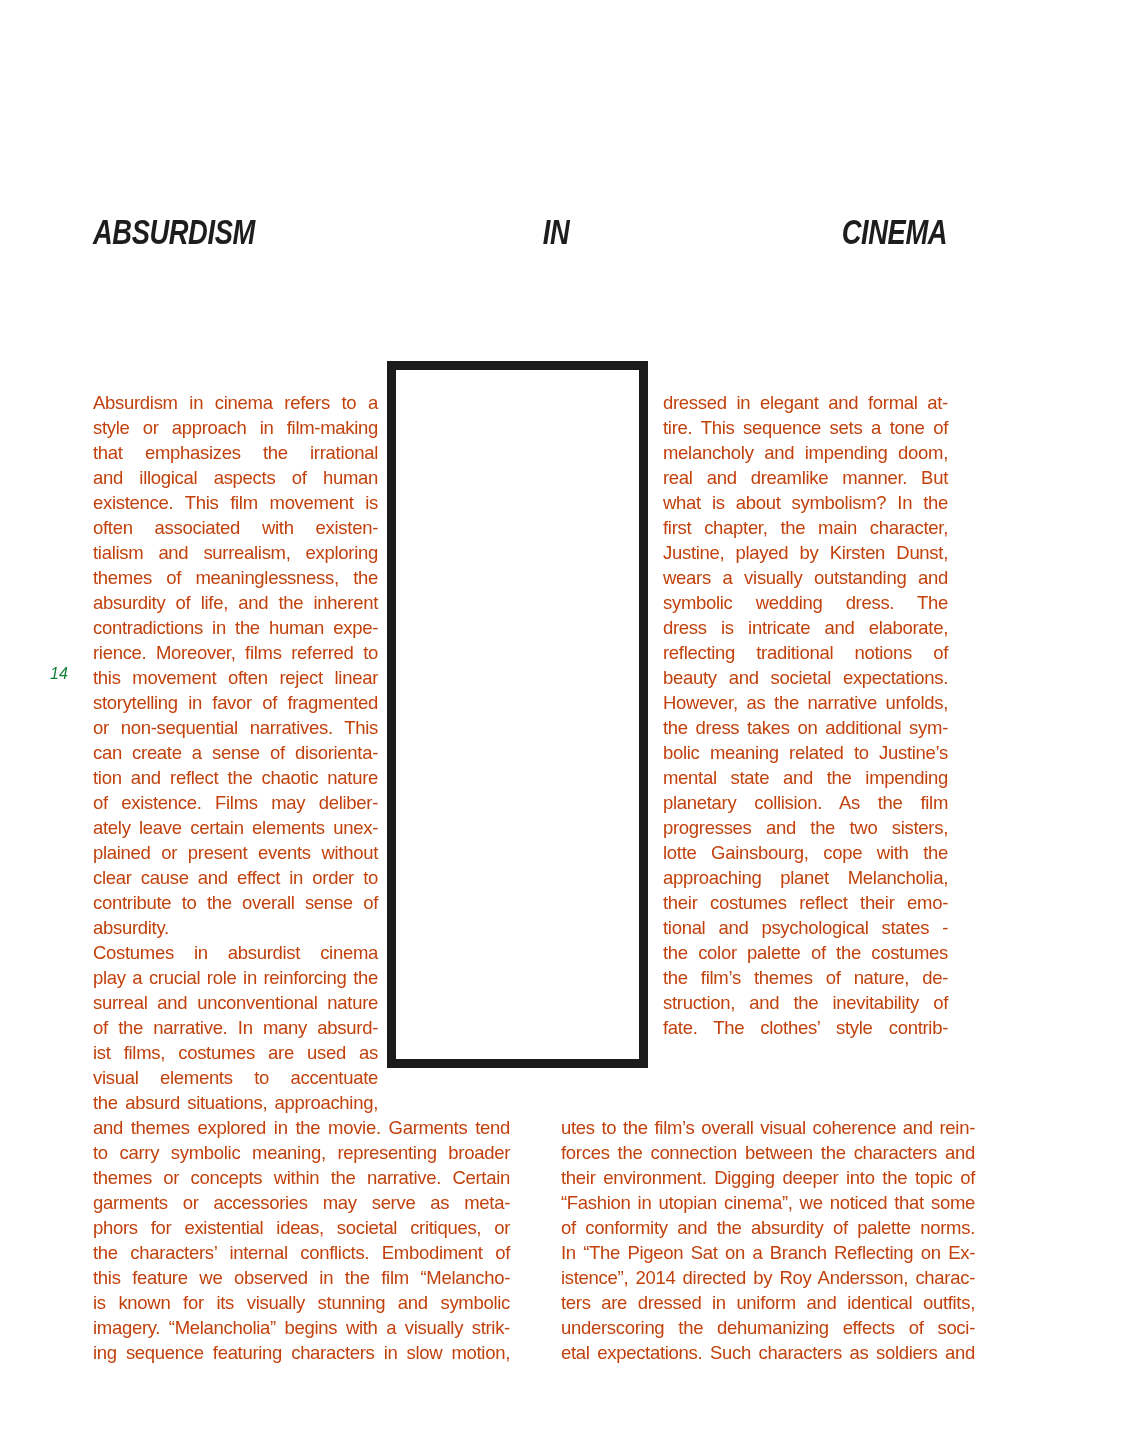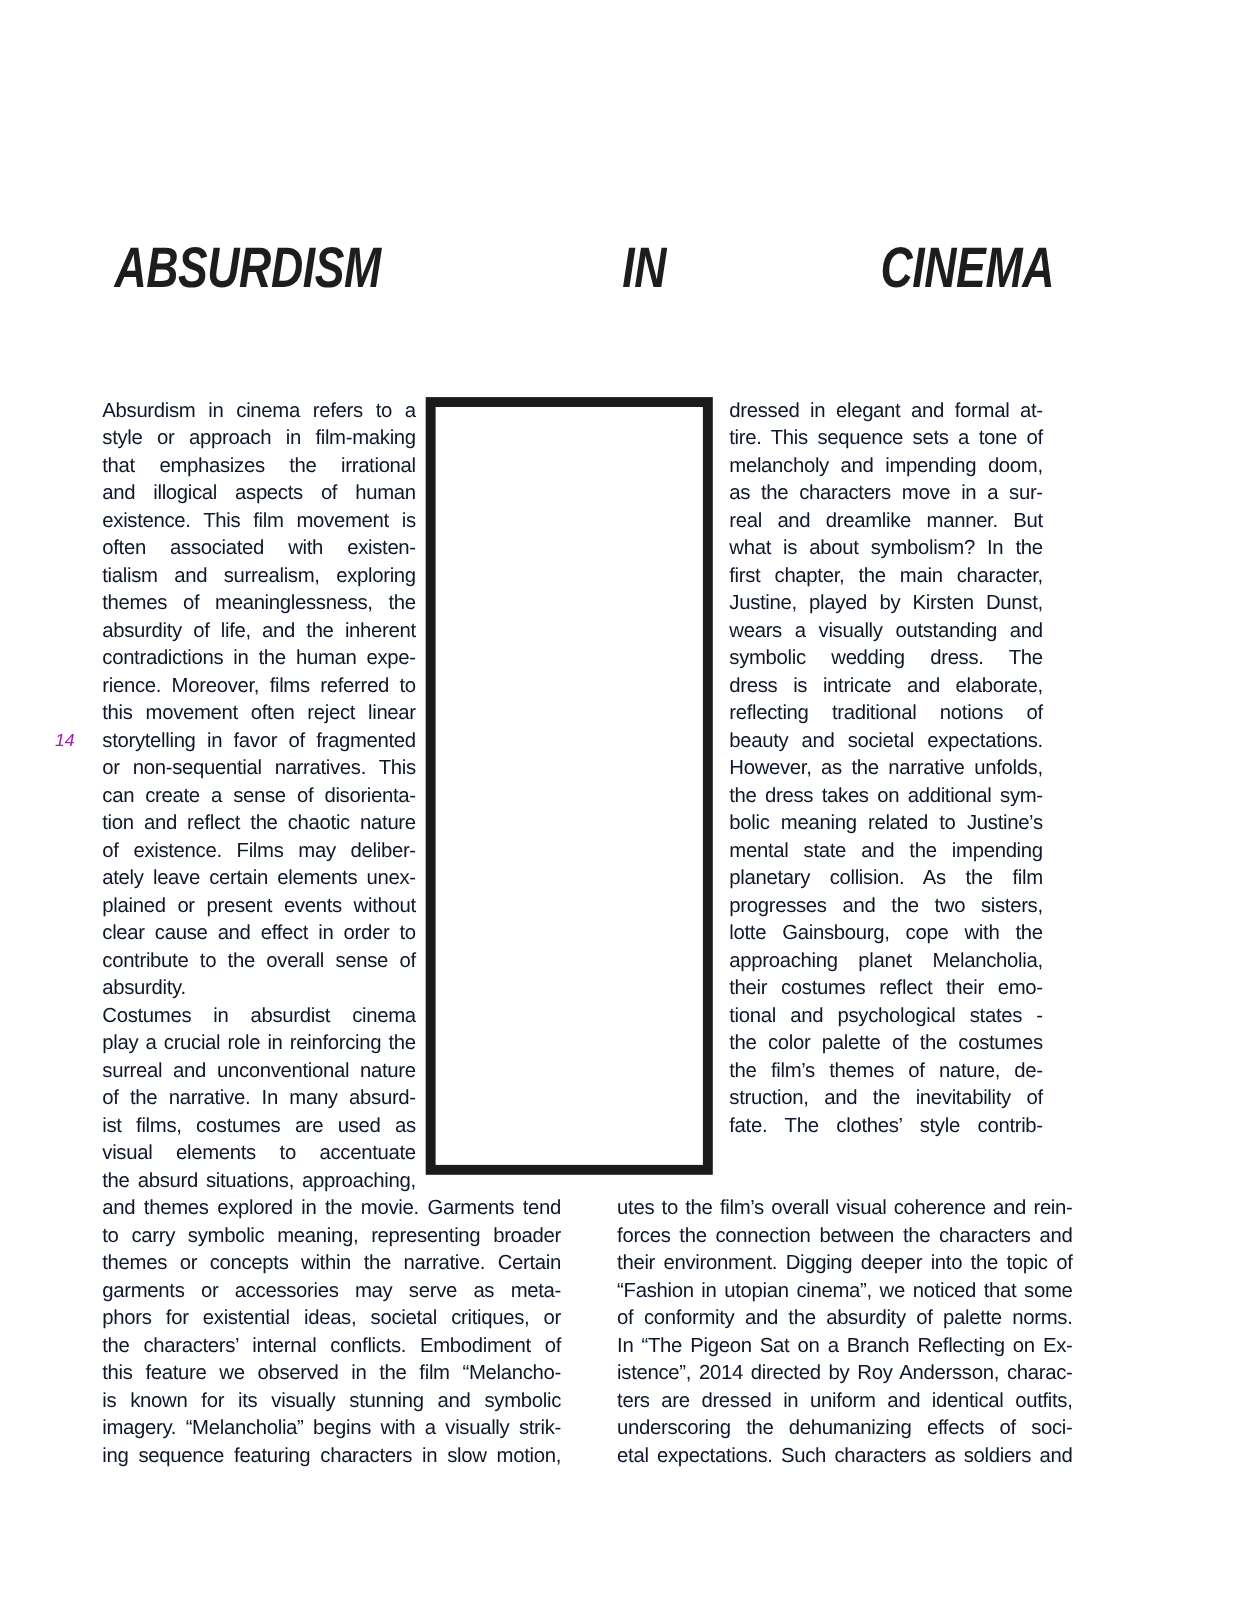--- a/index.html
+++ b/index.html
@@ -5,37 +5,38 @@
   html,body{margin:0;padding:0;background:#ffffff;}
   .page{
     position:relative;
     width:1138px;height:1453px;
     background:#ffffff;
     font-family:"Liberation Sans",sans-serif;
     overflow:hidden;
   }
   
   .title-row{
-    position:absolute;left:104px;top:183px;width:854px;
+    position:absolute;left:93px;top:183px;width:854px;
     display:flex;justify-content:space-between;
     font-style:italic;font-weight:700;
-    font-size:52px;line-height:52px;
+    font-size:35px;line-height:52px;
     color:#1d1d1d;letter-spacing:-0.5px;
     white-space:nowrap;
   }
   .title-word{display:inline-block;transform:scaleX(0.78);}
   .title-word.w-left{transform-origin:left center;}
   .title-word.w-mid{transform-origin:center center;}
   .title-word.w-right{transform-origin:right center;}
   
   .body-col{
     position:absolute;
     font-size:18.5px;line-height:25px;
     letter-spacing:-0.3px;
-    color:#0f172a;
+    color:#c2410c;
+    margin-top:30px;
   }
   .body-col .line{
     height:25px;
     text-align:justify;
     text-align-last:justify;
     white-space:nowrap;
   }
   .body-col .line.para-end{text-align-last:left;}
   #col-left-narrow{left:93px;top:360px;width:285px;}
   #col-right-narrow{left:663px;top:360px;width:285px;}
@@ -46,21 +47,21 @@
     position:absolute;left:387px;top:361px;
     width:261px;height:707px;
     border:9px solid #1b1b1b;
     box-sizing:border-box;
     background:#ffffff;
   }
   
   .page-num{
     position:absolute;left:50px;top:664px;
     font-style:italic;font-size:16px;line-height:20px;
-    color:#a21caf;
+    color:#15803d;
   }
 </style>
 </head>
 <body>
 
 <div class="page">
 
   <h1 class="title-row">
     <span class="title-word w-left">ABSURDISM</span>
     <span class="title-word w-mid">IN</span>
@@ -100,21 +101,20 @@
       <div class="line">visual elements to accentuate</div>
       <div class="line">the absurd situations, approaching,</div>
     </div>
 
   <div class="frame"></div>
 
   <div id="col-right-narrow" class="body-col">
       <div class="line">dressed in elegant and formal at-</div>
       <div class="line">tire. This sequence sets a tone of</div>
       <div class="line">melancholy and impending doom,</div>
-      <div class="line">as the characters move in a sur-</div>
       <div class="line">real and dreamlike manner. But</div>
       <div class="line">what is about symbolism? In the</div>
       <div class="line">first chapter, the main character,</div>
       <div class="line">Justine, played by Kirsten Dunst,</div>
       <div class="line">wears a visually outstanding and</div>
       <div class="line">symbolic wedding dress. The</div>
       <div class="line">dress is intricate and elaborate,</div>
       <div class="line">reflecting traditional notions of</div>
       <div class="line">beauty and societal expectations.</div>
       <div class="line">However, as the narrative unfolds,</div>

